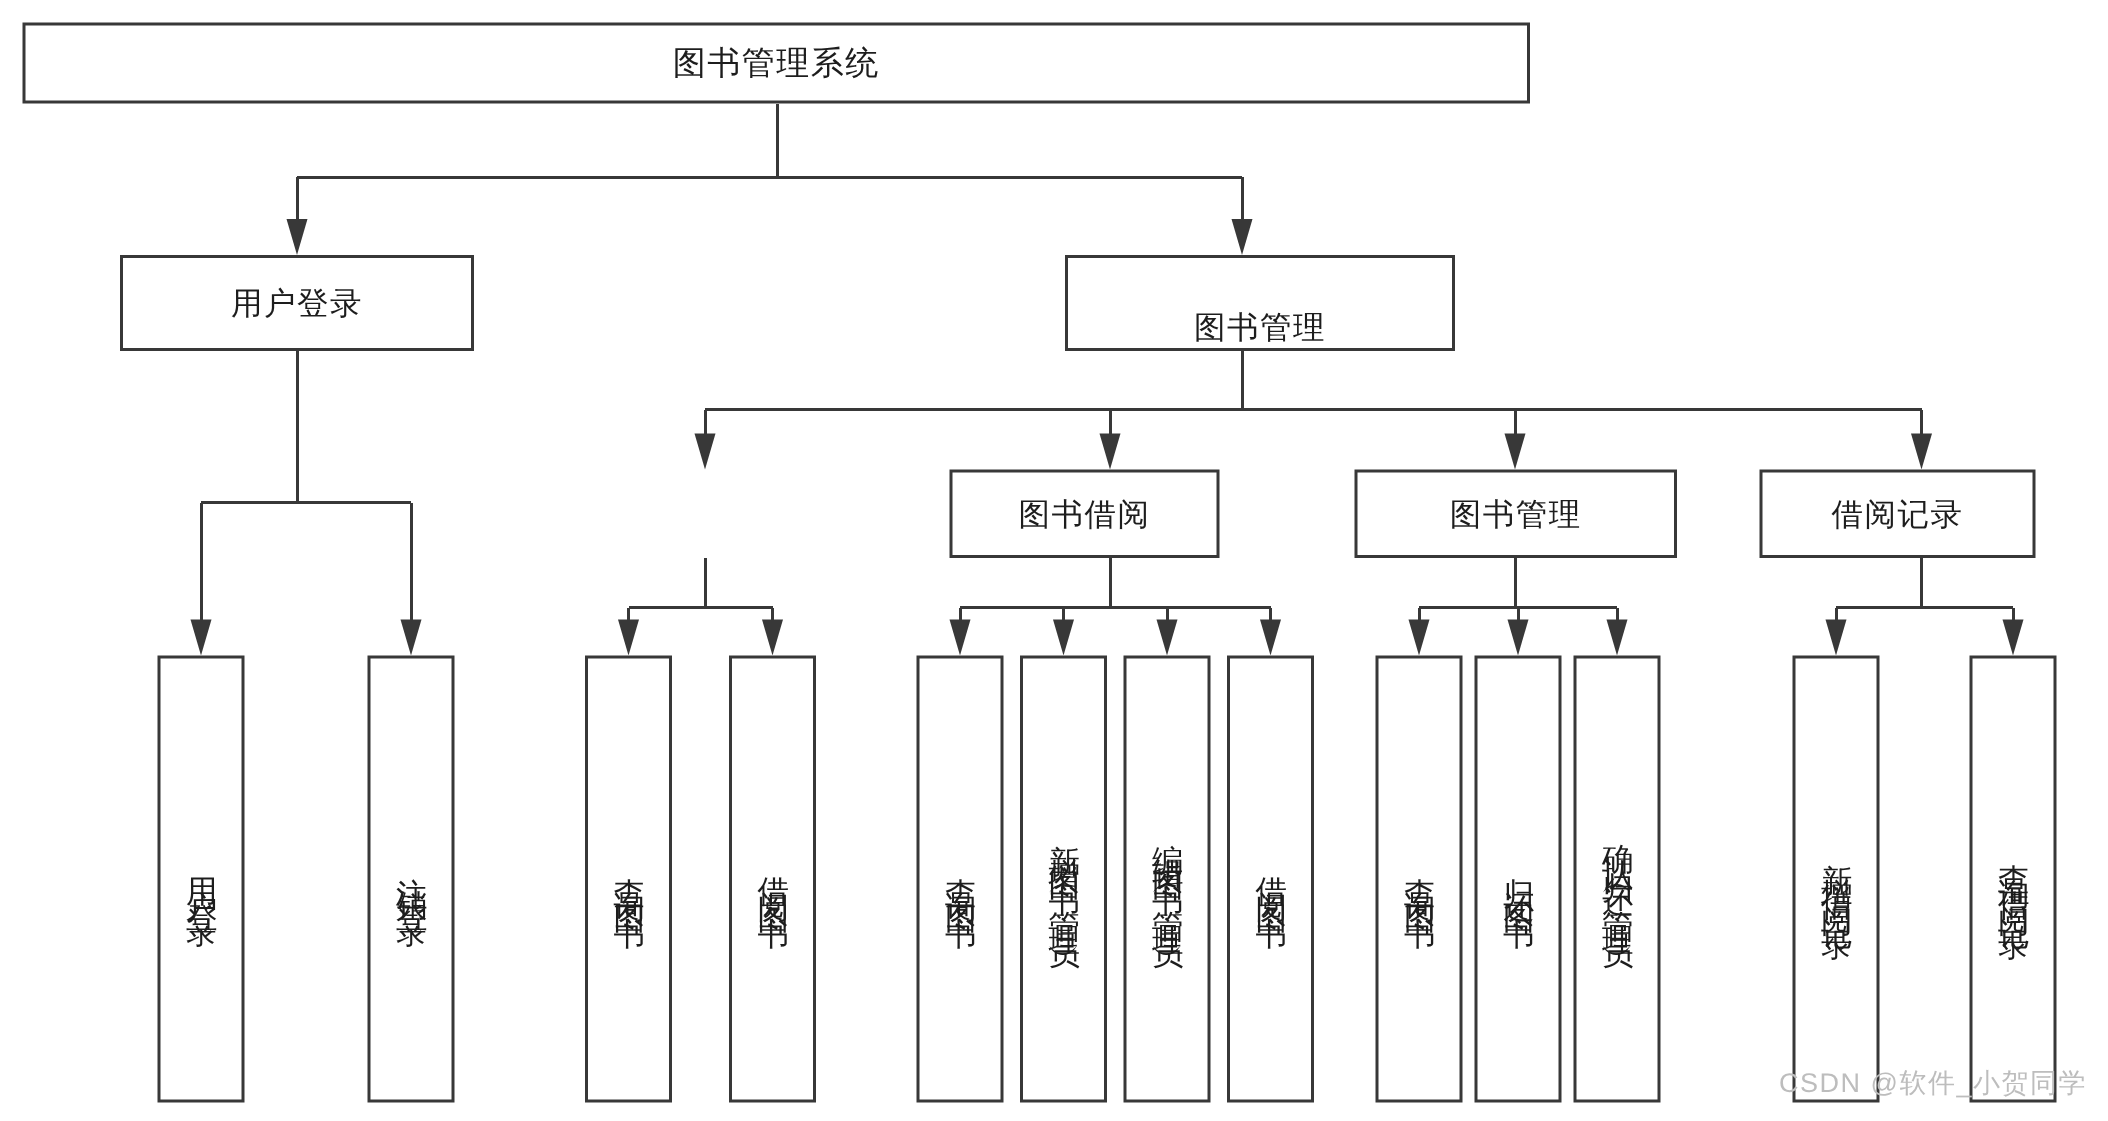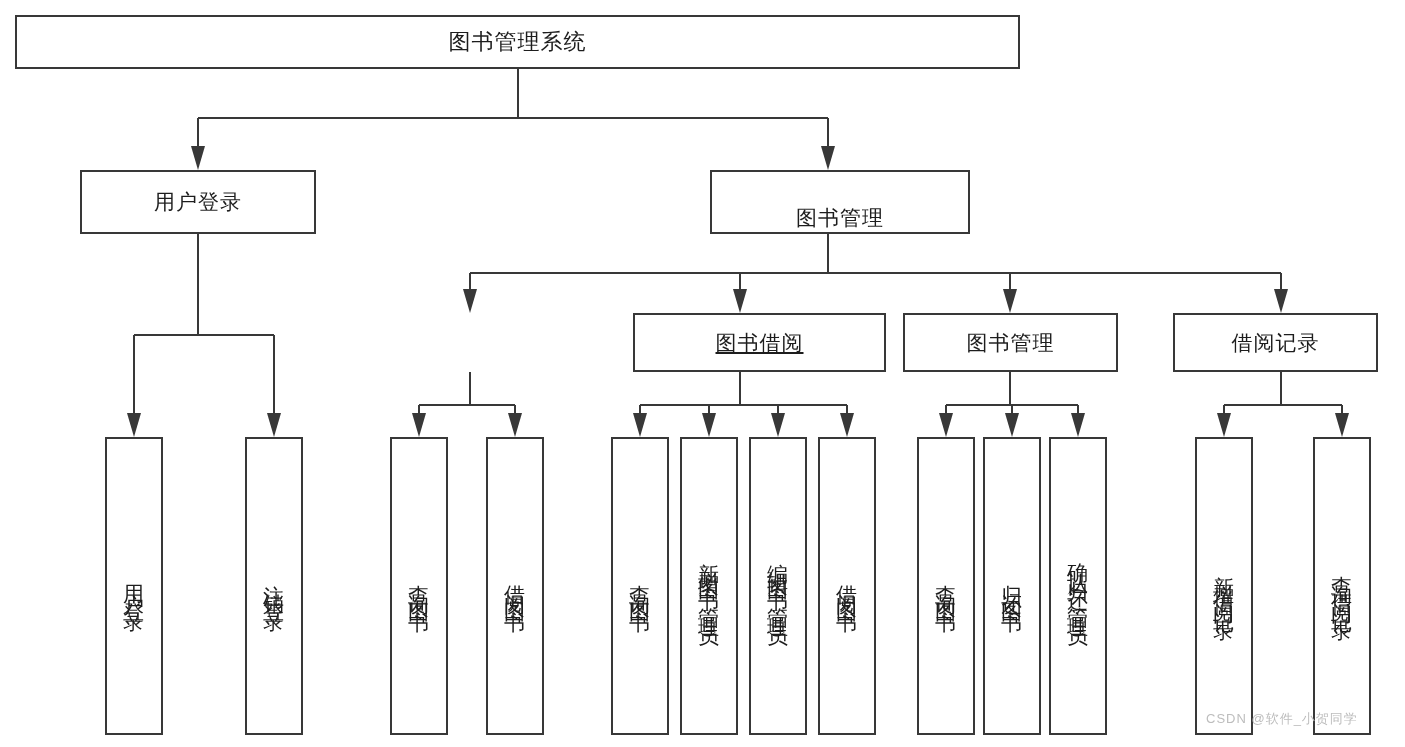--- a/index.html
+++ b/index.html
@@ -39,26 +39,25 @@
     text-orientation: mixed;
     font-size: 21px;
     line-height: 1.1;
     letter-spacing: 9px;
     white-space: nowrap;
   }
   .watermark {
     position: absolute;
     left: 1186px;
     top: 710px;
-    font-size: 13px;
+    font-size: 18px;
     color: #bdbdbd;
     letter-spacing: 1px;
     white-space: nowrap;
     z-index: 5;
-    margin-left: 20px;
   }
 </style>
 </head>
 <body>
 
 <div class="stage">
 
   <svg class="connectors" viewBox="0 0 1405 747" xmlns="http://www.w3.org/2000/svg">
     <g stroke="#383838" stroke-width="2" fill="none" shape-rendering="crispEdges">
 
@@ -132,27 +131,27 @@
     <span>图书管理系统</span>
   </div>
 
   <div class="node hnode" style="left:80px; top:170px; width:236px; height:64px;">
     <span>用户登录</span>
   </div>
   <div class="node hnode" style="left:710px; top:170px; width:260px; height:64px;align-items:flex-end;">
     <span>图书管理</span>
   </div>
 
-  <div class="node hnode" style="left:633px; top:313px; width:253px; height:59px;text-decoration:underline;">
+  <div class="node hnode" style="left:633px; top:313px; width:180px; height:59px;">
     <span>图书借阅</span>
   </div>
   <div class="node hnode" style="left:903px; top:313px; width:215px; height:59px;">
     <span>图书管理</span>
   </div>
-  <div class="node hnode" style="left:1173px; top:313px; width:205px; height:59px;">
+  <div class="node hnode" style="left:1173px; top:313px; width:184px; height:59px;">
     <span>借阅记录</span>
   </div>
 
   <div class="node vnode" style="left:105px; top:437px; width:58px; height:298px;">
     <span>用户登录</span>
   </div>
   <div class="node vnode" style="left:245px; top:437px; width:58px; height:298px;">
     <span>注销登录</span>
   </div>
 

